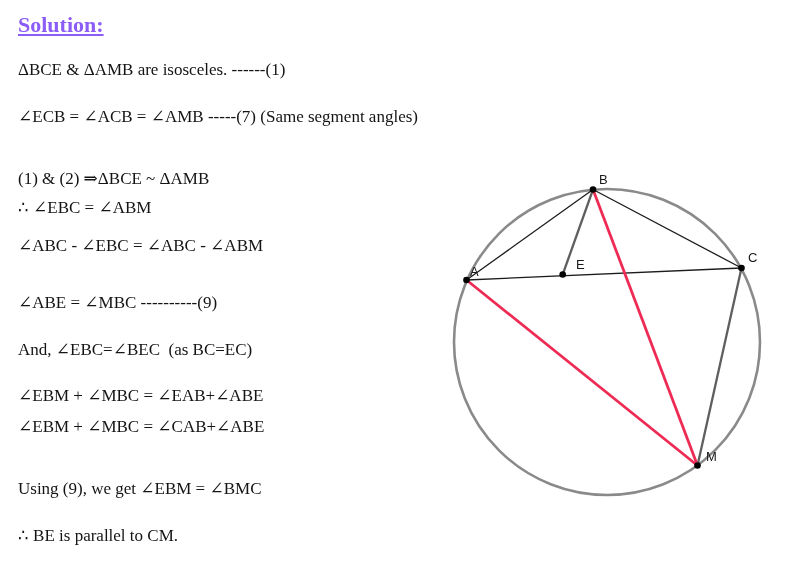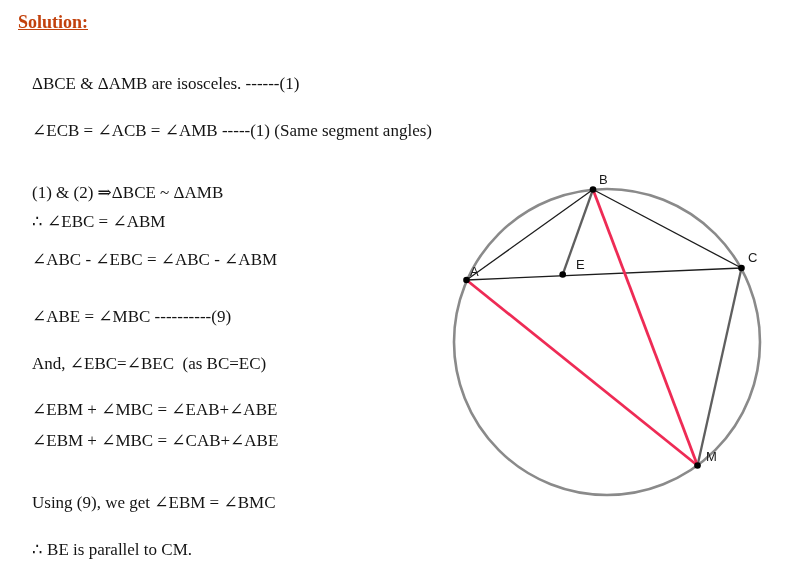--- a/index.html
+++ b/index.html
@@ -12,30 +12,30 @@
     height: 584px;
     position: relative;
     overflow: hidden;
     font-family: "Liberation Serif", "DejaVu Serif", "DejaVu Sans", serif;
     color: #111111;
   }
   .page-title {
     position: absolute;
     left: 18px;
     top: 12px;
-    font-size: 18px;
+    font-size: 22px;
     font-weight: bold;
-    color: #c2410c;
+    color: #8b5cf6;
     text-decoration: underline;
     white-space: pre;
   }
   .sol-line {
     position: absolute;
     left: 18px;
-    margin: 14px;
+    margin: 0;
     font-size: 17px;
     line-height: 1;
     white-space: pre;
     color: #141414;
   }
   .diagram-wrap {
     position: absolute;
     left: 420px;
     top: 150px;
     width: 370px;
@@ -49,21 +49,21 @@
     font-size: 13px;
     fill: #1a1a1a;
   }
 </style>
 </head>
 <body>
 
 <div class="page-title">Solution:</div>
 
 <p class="sol-line" style="top:61px">ΔBCE &amp; ΔAMB are isosceles. ------(1)</p>
-<p class="sol-line" style="top:108px">∠ECB = ∠ACB = ∠AMB -----(1) (Same segment angles)</p>
+<p class="sol-line" style="top:108px">∠ECB = ∠ACB = ∠AMB -----(7) (Same segment angles)</p>
 <p class="sol-line" style="top:170px">(1) &amp; (2) ⇒ΔBCE ~ ΔAMB</p>
 <p class="sol-line" style="top:199px">∴ ∠EBC = ∠ABM</p>
 <p class="sol-line" style="top:237px">∠ABC - ∠EBC = ∠ABC - ∠ABM</p>
 <p class="sol-line" style="top:294px">∠ABE = ∠MBC ----------(9)</p>
 <p class="sol-line" style="top:341px">And, ∠EBC=∠BEC  (as BC=EC)</p>
 <p class="sol-line" style="top:387px">∠EBM + ∠MBC = ∠EAB+∠ABE</p>
 <p class="sol-line" style="top:418px">∠EBM + ∠MBC = ∠CAB+∠ABE</p>
 <p class="sol-line" style="top:480px">Using (9), we get ∠EBM = ∠BMC</p>
 <p class="sol-line" style="top:527px">∴ BE is parallel to CM.</p>
 

